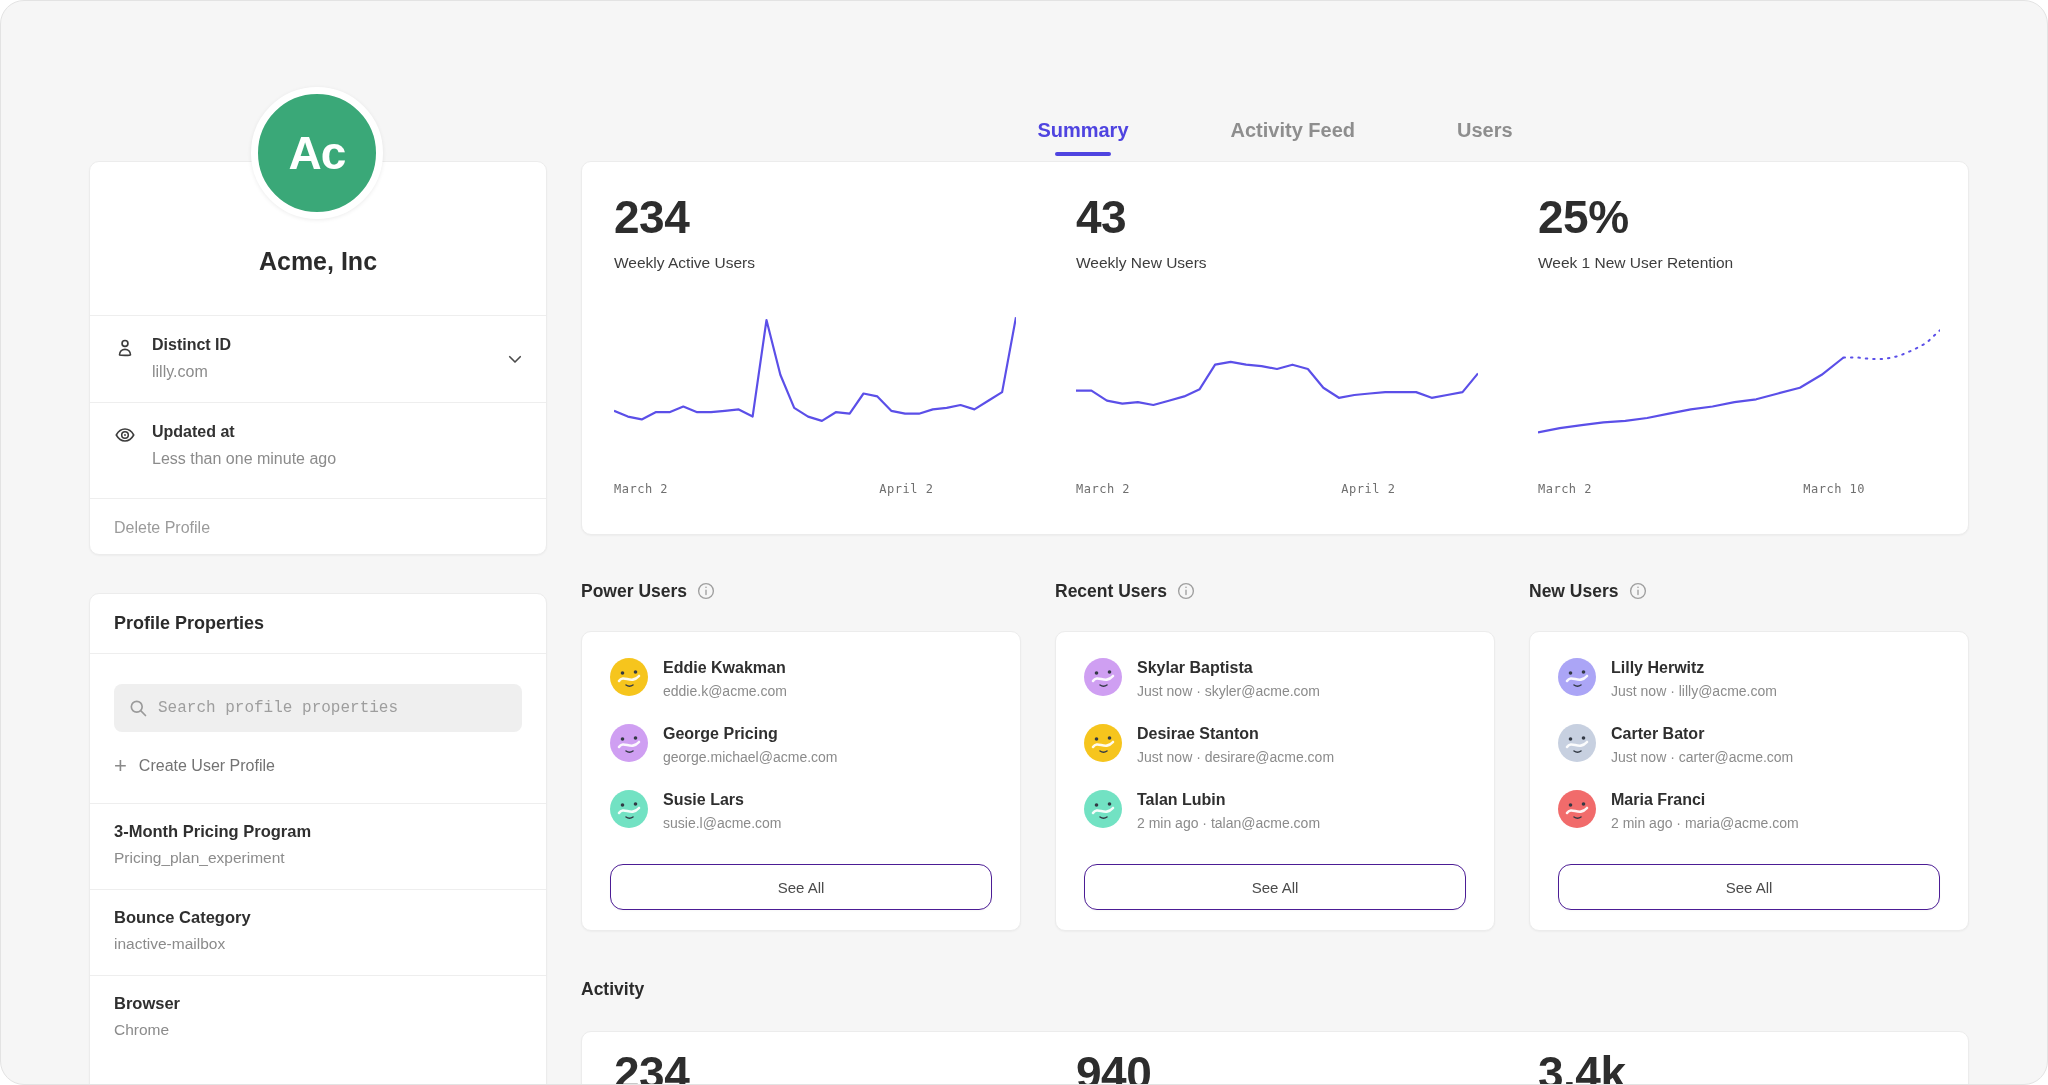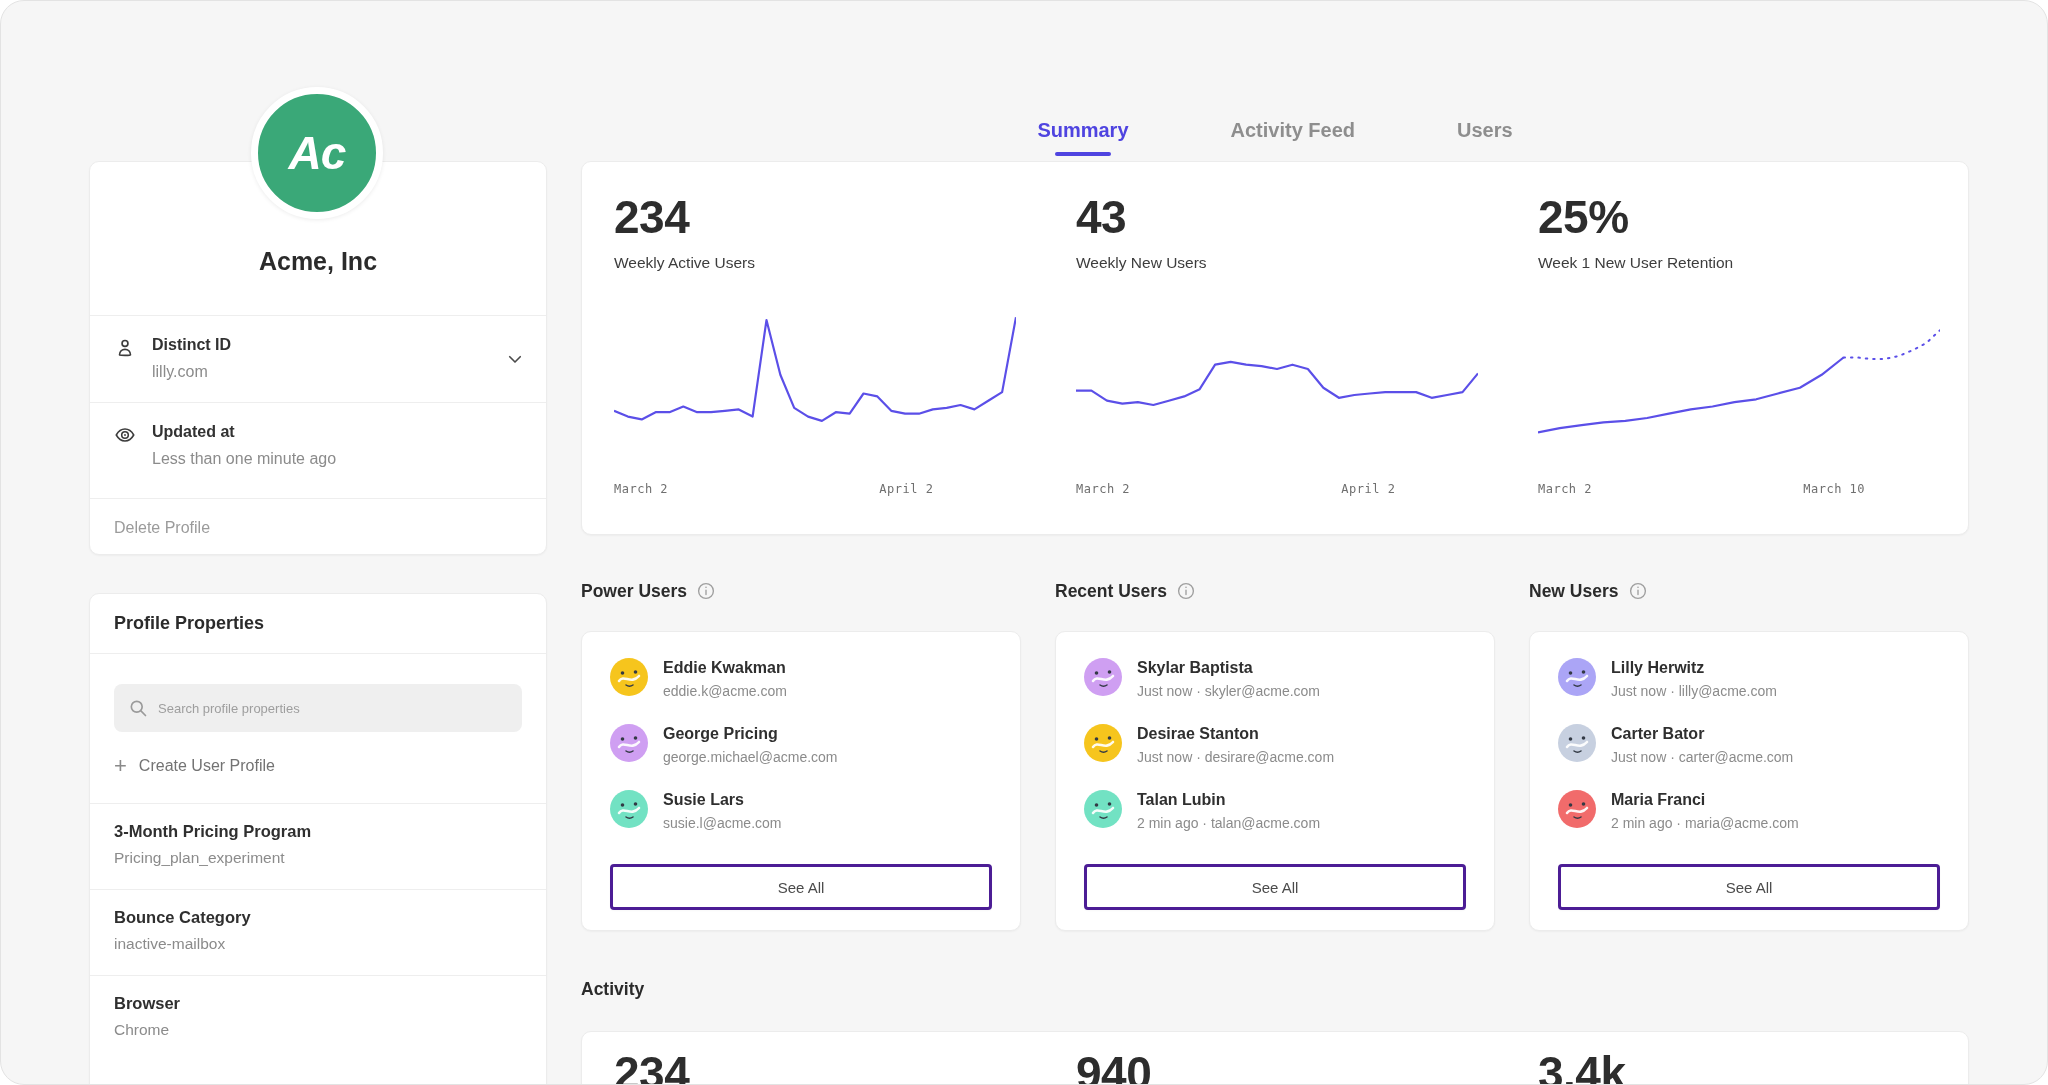--- a/index.html
+++ b/index.html
@@ -4,41 +4,41 @@
 <style>
   * { margin:0; padding:0; box-sizing:border-box; }
   html,body { width:2048px; height:1085px; background:#ffffff; font-family:"Liberation Sans", sans-serif; overflow:hidden; }
   .window { position:absolute; inset:0; background:#f6f6f6; border-radius:24px; border:1px solid #e3e3e3; overflow:hidden; }
   .card { position:absolute; background:#ffffff; border:1px solid #ececec; border-radius:10px; box-shadow:0 1px 2px rgba(0,0,0,0.04); }
 
   
   .avatar { position:absolute; left:250px; top:86px; width:132px; height:132px; border-radius:50%;
             background:#3aa878; border:7px solid #ffffff; box-shadow:0 1px 4px rgba(0,0,0,0.08);
             display:flex; align-items:center; justify-content:center; z-index:5; }
-  .avatar span { color:#ffffff; font-size:46px; font-weight:700; letter-spacing:-1px;font-style:italic; }
+  .avatar span { color:#ffffff; font-size:46px; font-weight:700; letter-spacing:-1px; }
 
   .profile-card { left:88px; top:160px; width:458px; height:394px; }
   .name-area { height:153px; display:flex; align-items:center; justify-content:center; padding-top:46px; }
   .company-name { font-size:25px; font-weight:700; color:#2b2b2b; }
   .field-row { display:flex; align-items:flex-start; gap:16px; padding:20px 24px 0 24px; border-top:1px solid #eeeeee; position:relative; }
   .field-row.r1 { height:87px; }
   .field-row.r2 { height:96px; }
   .f-icon { width:22px; height:22px; margin-top:1px; flex:none; color:#3c3c3c; }
   .f-label { font-size:16px; font-weight:700; color:#323232; }
   .f-value { font-size:16px; color:#8b8b8b; margin-top:9px; }
   .chev { position:absolute; right:22px; top:34px; width:18px; height:18px; color:#4a4a4a; cursor:pointer; }
   .delete-row { height:58px; border-top:1px solid #eeeeee; display:flex; align-items:center; padding:0 24px; }
   .delete-btn { background:none; border:none; font-size:16px; color:#9b9b9b; cursor:pointer; font-family:inherit; }
 
   .props-card { left:88px; top:592px; width:458px; height:620px; }
   .props-title { height:60px; display:flex; align-items:center; padding:0 24px; font-size:18px; font-weight:700; color:#2b2b2b; border-bottom:1px solid #eeeeee; }
   .search-wrap { position:relative; margin:30px 24px 0 24px; }
   .search-wrap svg { position:absolute; left:14px; top:14px; width:20px; height:20px; color:#9a9a9a; }
   .search-input { width:100%; height:48px; background:#efefef; border:none; border-radius:8px; padding:0 14px 0 44px;
-                  font-size:13px; color:#3a3a3a; font-family:Liberation Sans, sans-serif; outline:none; }
+                  font-size:16px; color:#3a3a3a; font-family:Liberation Mono, monospace; outline:none; }
   .search-input::placeholder { color:#9e9e9e; }
   .create-row { display:flex; align-items:center; gap:12px; margin:25px 24px 28px 24px; background:none; border:none; cursor:pointer; font-family:inherit; }
   .create-row .plus { font-size:22px; color:#8a8a8a; line-height:18px; }
   .create-row .create-label { font-size:16px; color:#737373; }
   .prop-row { border-top:1px solid #eeeeee; padding:18px 24px 22px 24px; cursor:pointer; }
   .prop-label { font-size:16.5px; font-weight:700; color:#2f2f2f; }
   .prop-value { font-size:15.5px; color:#8b8b8b; margin-top:8px; }
 
   
   .tabs { position:absolute; left:580px; top:114px; width:1388px; display:flex; justify-content:center; gap:98px; }
@@ -62,21 +62,21 @@
   .user-col { position:absolute; top:575px; width:440px; }
   .user-col.c0 { left:580px; } .user-col.c1 { left:1054px; } .user-col.c2 { left:1528px; }
   .sec-head { display:flex; align-items:center; gap:10px; height:30px; }
   .sec-title { font-size:17.5px; font-weight:700; color:#2b2b2b; }
   .info-icon { width:18px; height:18px; color:#9f9f9f; cursor:pointer; flex:none; }
   .users-card { position:absolute; top:55px; left:0; width:440px; height:300px; padding:26px 28px 22px 28px; }
   .user-row { display:flex; gap:15px; align-items:flex-start; height:52px; margin-bottom:14px; cursor:pointer; }
   .face { width:38px; height:38px; flex:none; }
   .u-name { font-size:16px; font-weight:700; color:#2f2f2f; margin-top:1px; }
   .u-meta { font-size:14px; color:#8b8b8b; margin-top:6px; }
-  .see-all { display:block; width:100%; height:46px; margin-top:22px; background:#ffffff; border:3px solid #4c1d95; border-radius:4px;
+  .see-all { display:block; width:100%; height:46px; margin-top:22px; background:#ffffff; border:1px solid #4c1d95; border-radius:13px;
              font-family:inherit; font-size:15px; color:#4b4b4b; cursor:pointer; box-shadow:0 1px 2px rgba(0,0,0,0.03); }
 
   
   .activity-title { position:absolute; left:580px; top:978px; font-size:17.5px; font-weight:700; color:#2b2b2b; }
   .activity-card { left:580px; top:1030px; width:1388px; height:240px; display:flex; }
   .act-col { width:33.333%; padding:18px 28px 0 32px; }
   .act-value { font-size:46px; font-weight:700; color:#2d2d2d; line-height:1; letter-spacing:-0.5px; }
 </style>
 </head>
 <body>

